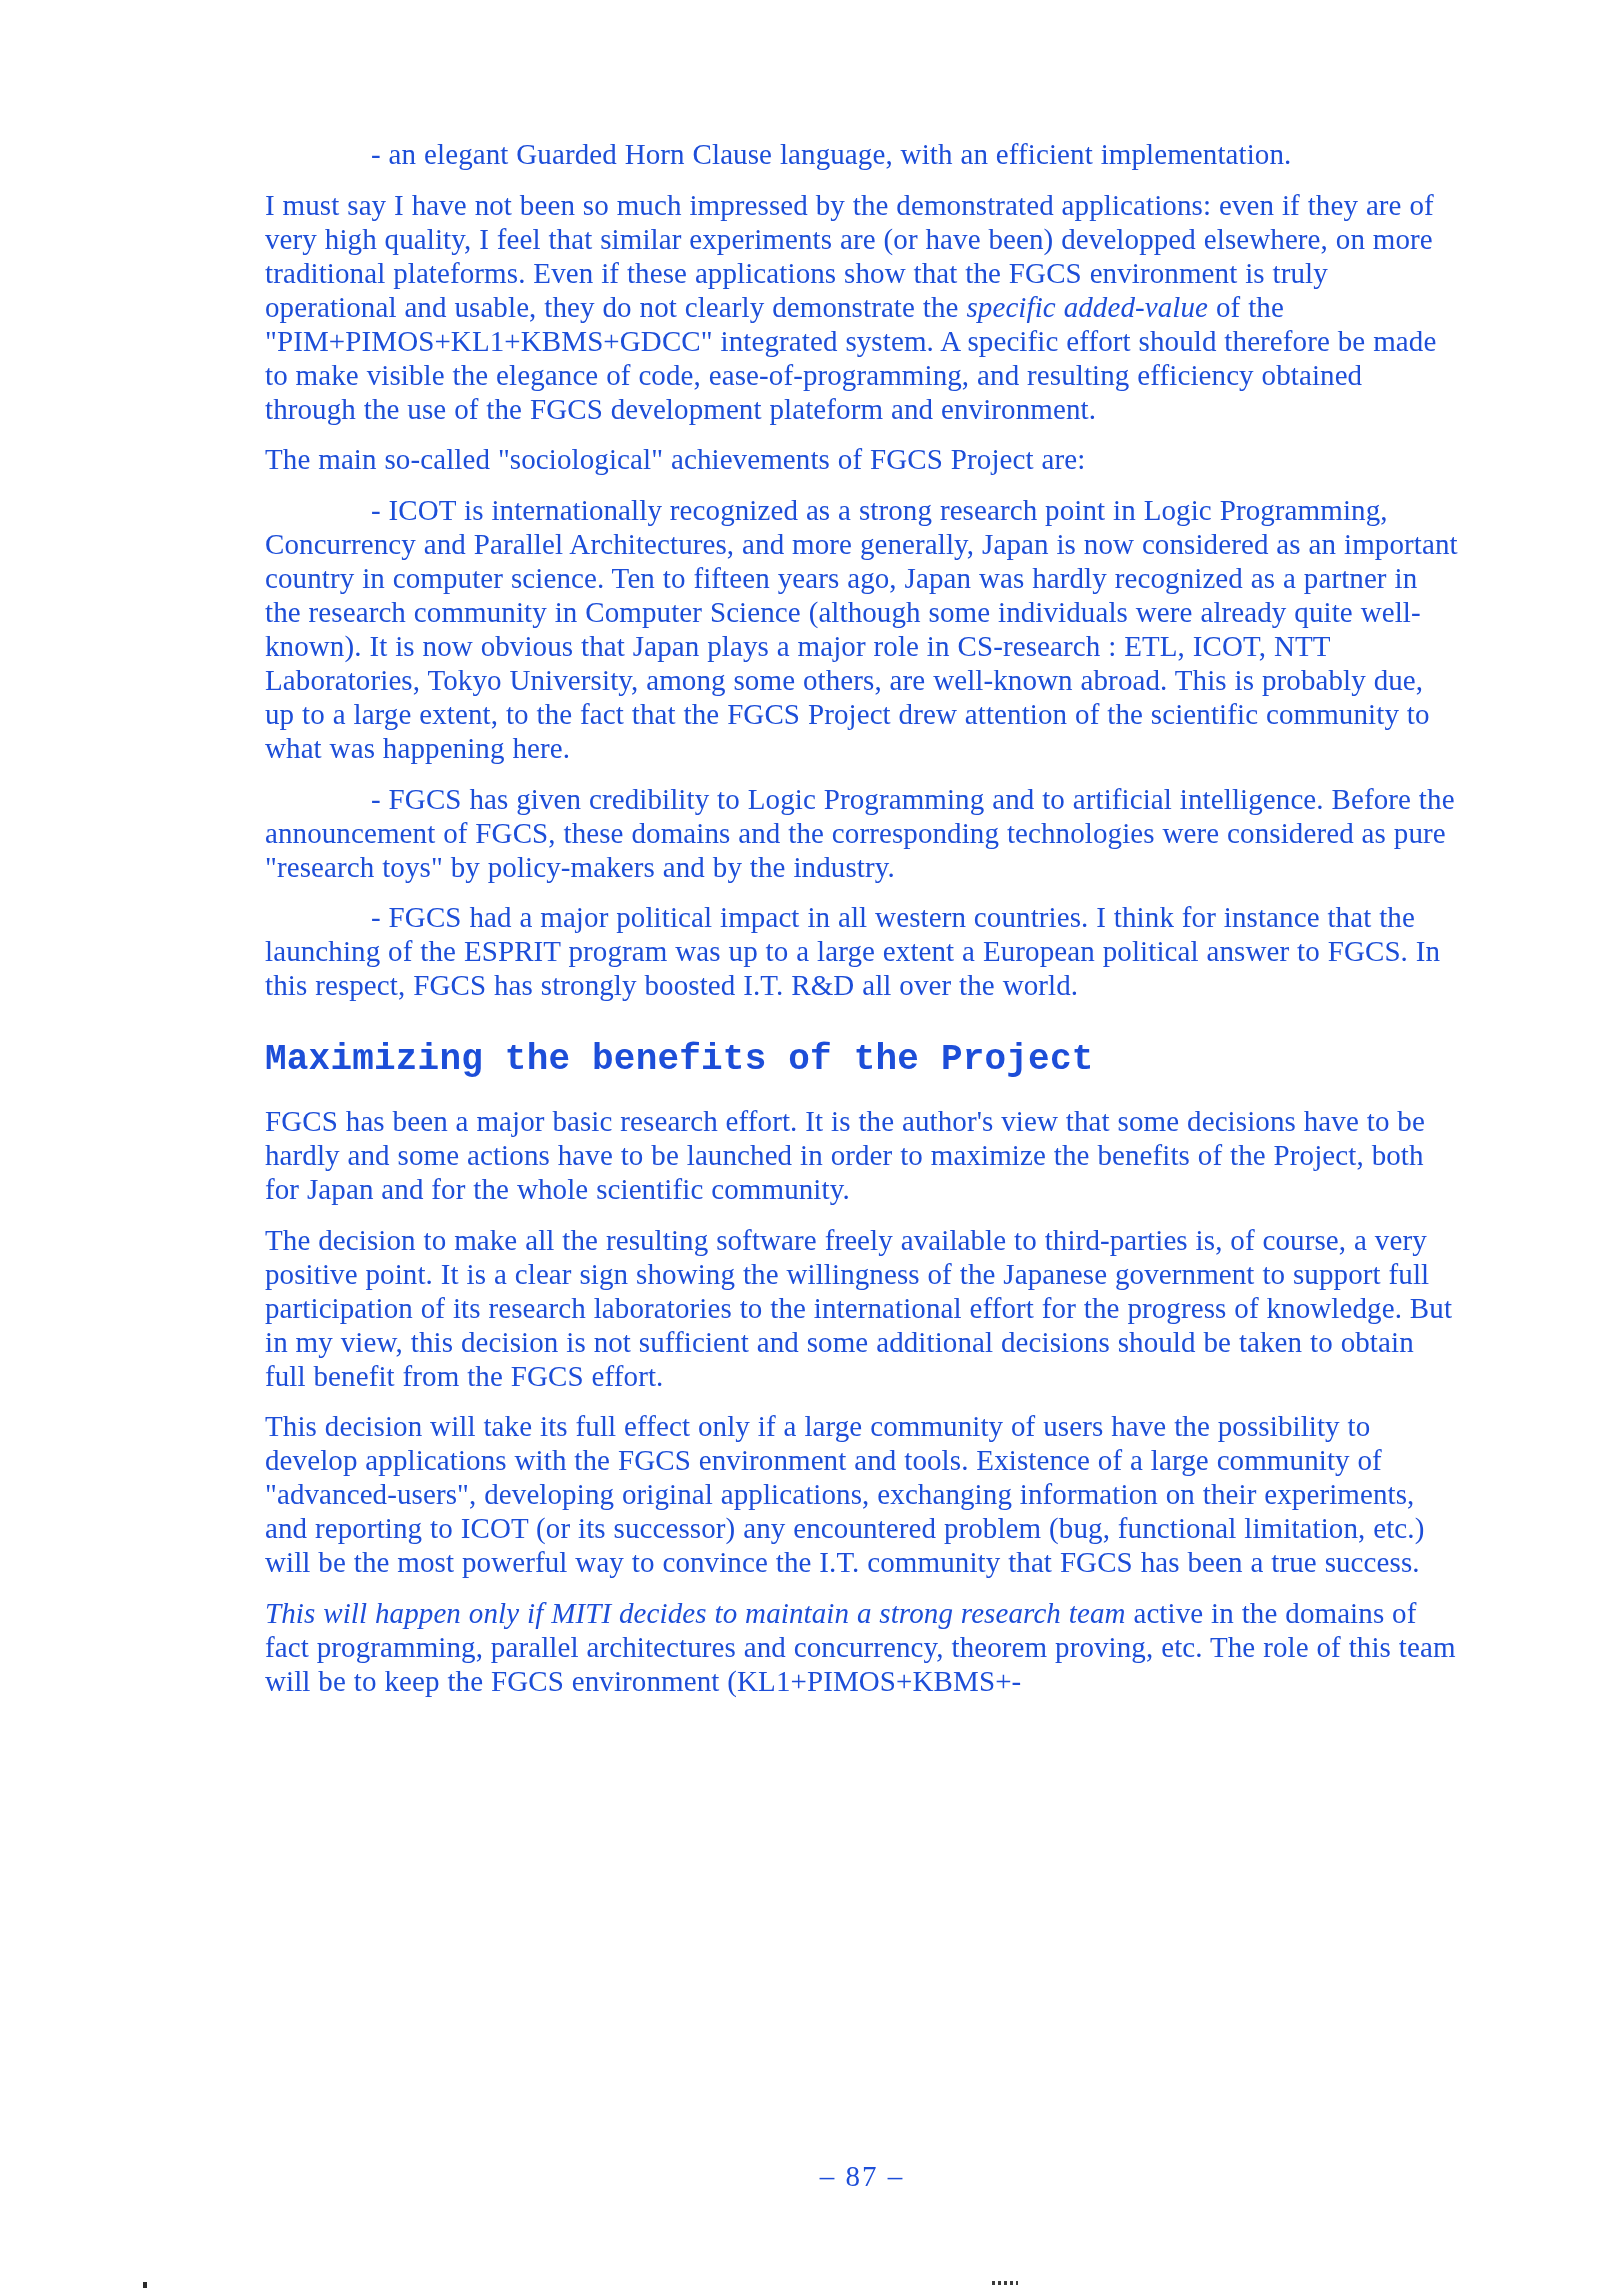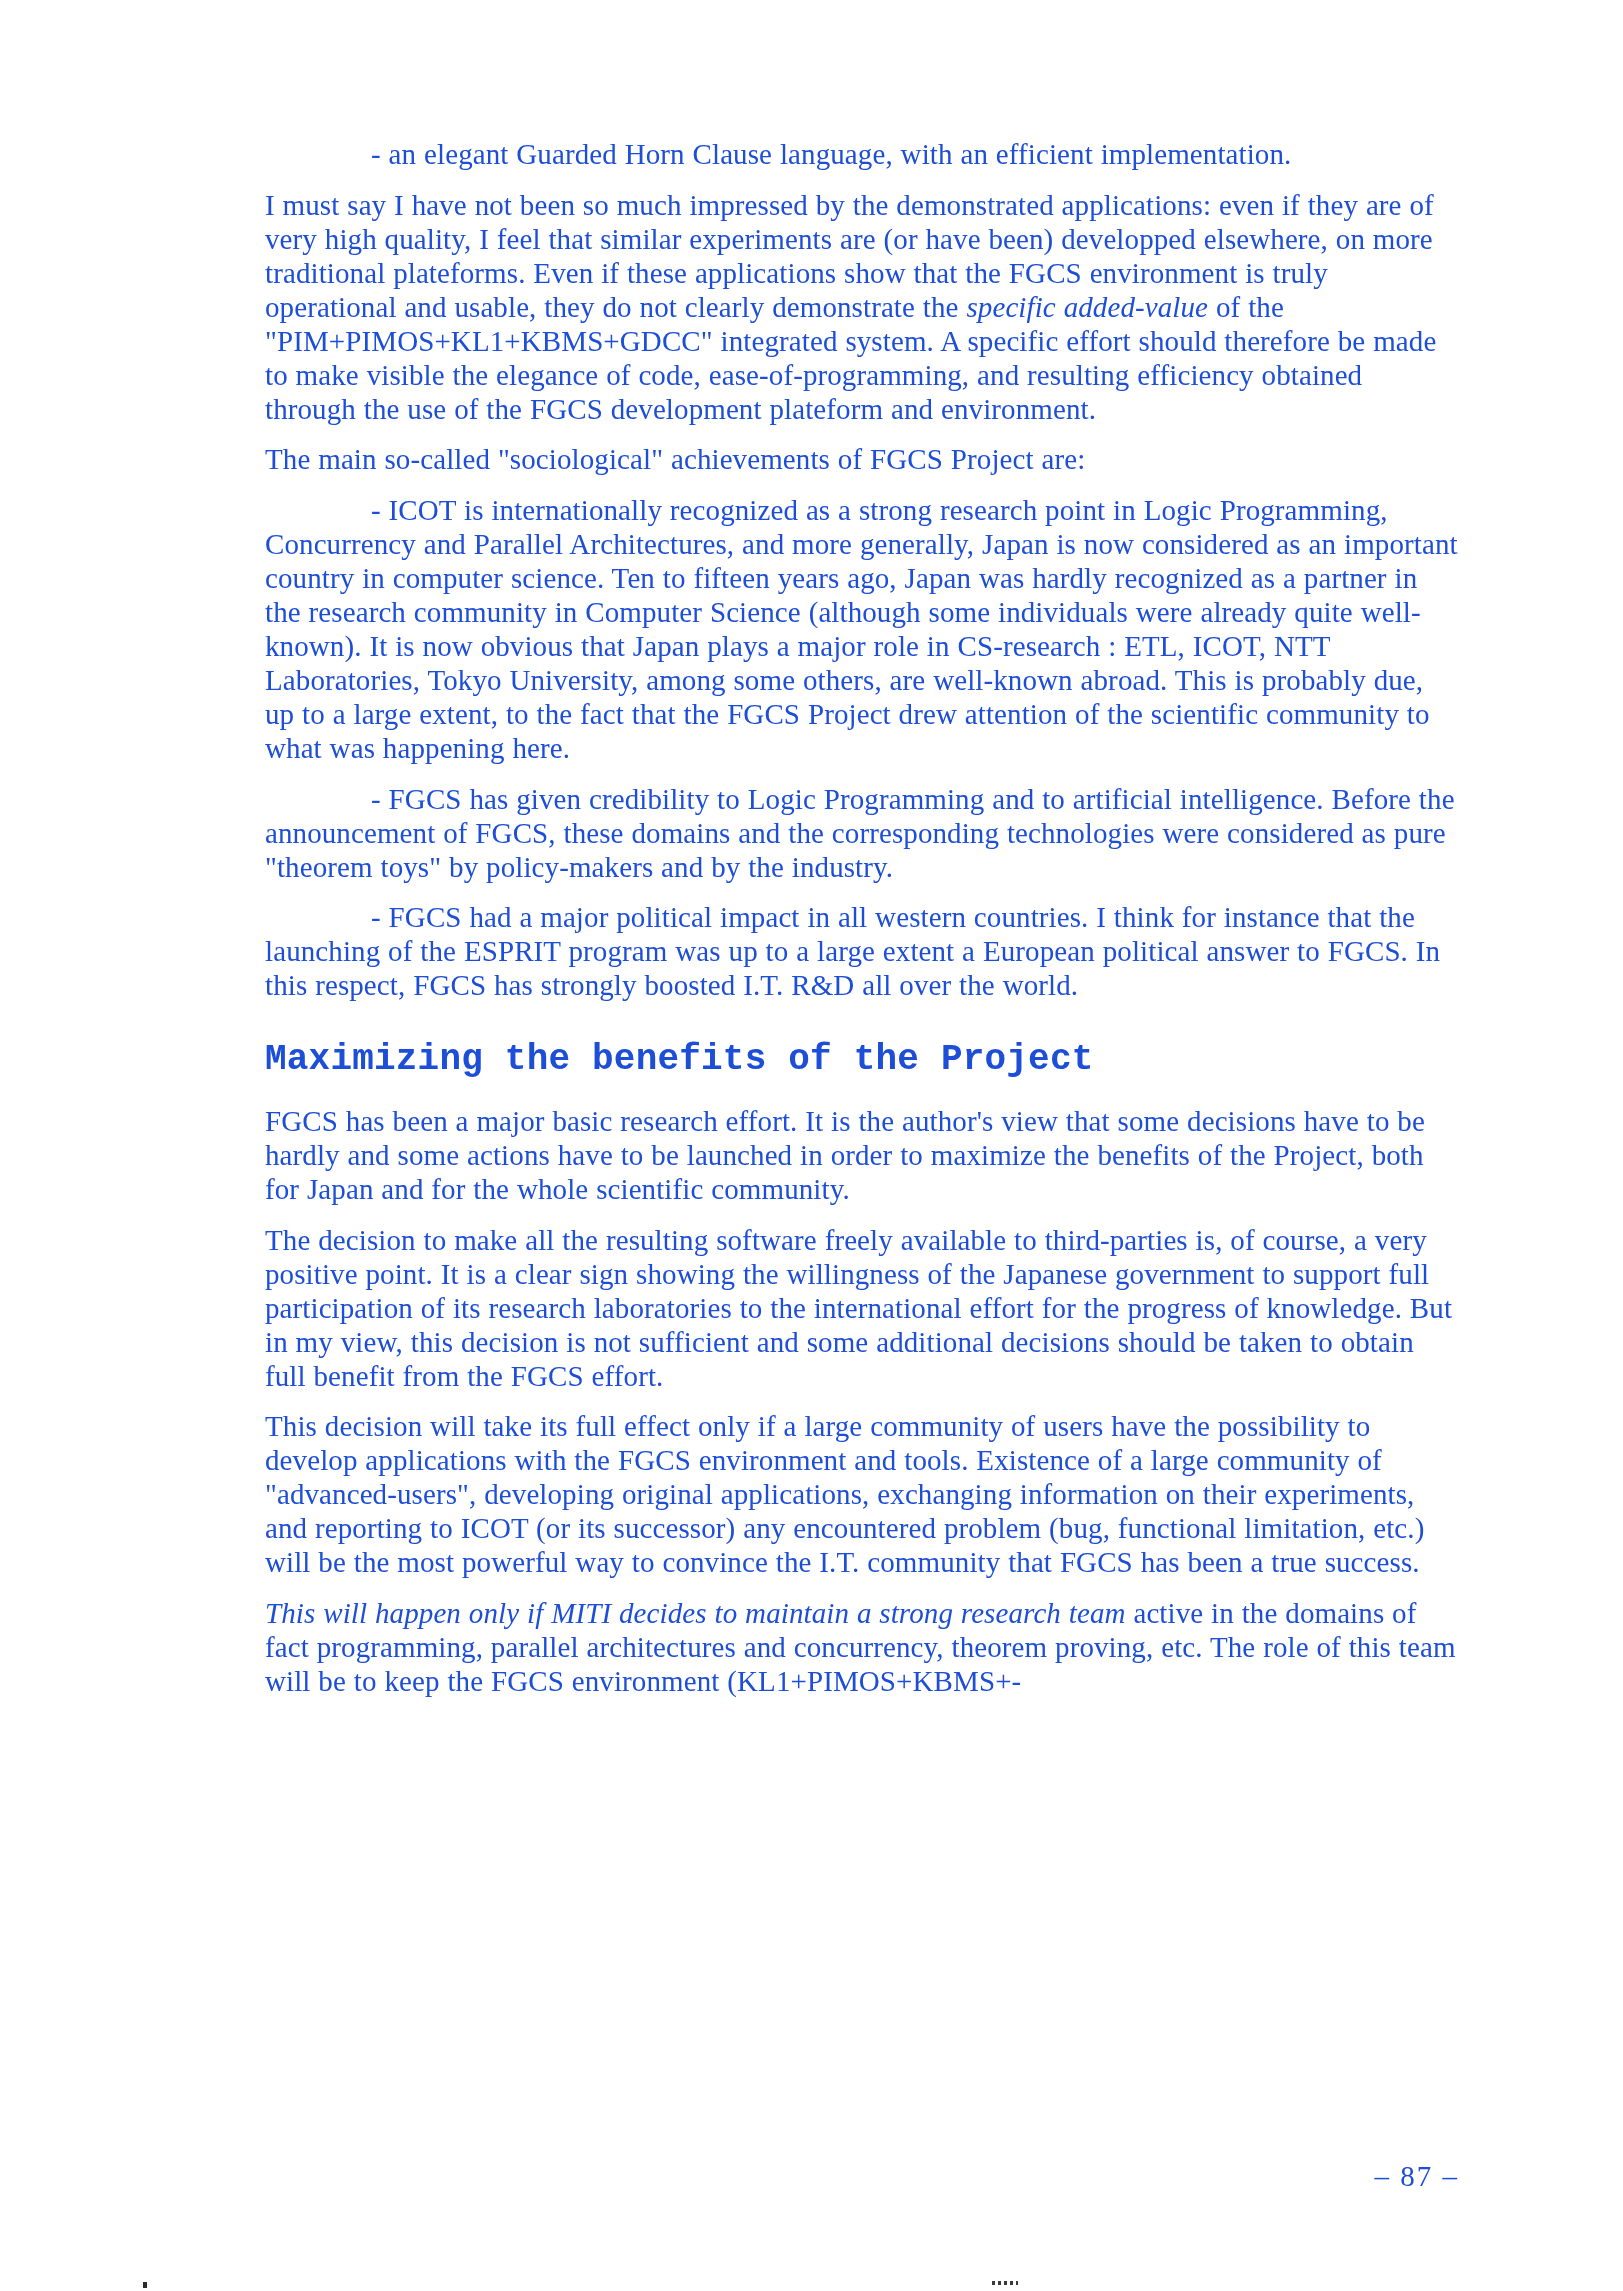--- a/index.html
+++ b/index.html
@@ -42,21 +42,21 @@
     font-family: Liberation Mono, monospace;
   }
   .it {
     font-style: italic;
   }
   .page-footer {
     position: absolute;
     left: 265px;
     top: 2160px;
     width: 1194px;
-    text-align: right;
+    text-align: center;
     font-size: 29px;
     letter-spacing: 2px;
   }
   
   .speck-1 {
     position: absolute;
     left: 143px;
     top: 2282px;
     width: 3.9px;
     height: 5.9px;
@@ -73,21 +73,21 @@
 </style>
 </head>
 <body>
 
 <div class="page">
   <main class="doc-body">
       <p class="indent"><span>- an elegant Guarded Horn Clause language, with an efficient implementation.</span></p>
       <p><span>I must say I have not been so much impressed by the demonstrated applications: even if they are of very high quality, I feel that similar experiments are (or have been) developped elsewhere, on more traditional plateforms. Even if these applications show that the FGCS environment is truly operational and usable, they do not clearly demonstrate the </span><span class="it">specific added-value</span><span> of the "PIM+PIMOS+KL1+KBMS+GDCC" integrated system. A specific effort should therefore be made to make visible the elegance of code, ease-of-programming, and resulting efficiency obtained through the use of the FGCS development plateform and environment.</span></p>
       <p><span>The main so-called "sociological" achievements of FGCS Project are:</span></p>
       <p class="indent"><span>- ICOT is internationally recognized as a strong research point in Logic Programming, Concurrency and Parallel Architectures, and more generally, Japan is now considered as an important country in computer science. Ten to fifteen years ago, Japan was hardly recognized as a partner in the research community in Computer Science (although some individuals were already quite well-known). It is now obvious that Japan plays a major role in CS-research : ETL, ICOT, NTT Laboratories, Tokyo University, among some others, are well-known abroad. This is probably due, up to a large extent, to the fact that the FGCS Project drew attention of the scientific community to what was happening here.</span></p>
-      <p class="indent"><span>- FGCS has given credibility to Logic Programming and to artificial intelligence. Before the announcement of FGCS, these domains and the corresponding technologies were considered as pure "theorem toys" by policy-makers and by the industry.</span></p>
+      <p class="indent"><span>- FGCS has given credibility to Logic Programming and to artificial intelligence. Before the announcement of FGCS, these domains and the corresponding technologies were considered as pure "research toys" by policy-makers and by the industry.</span></p>
       <p class="indent"><span>- FGCS had a major political impact in all western countries. I think for instance that the launching of the ESPRIT program was up to a large extent a European political answer to FGCS. In this respect, FGCS has strongly boosted I.T. R&amp;D all over the world.</span></p>
       <h2>Maximizing the benefits of the Project</h2>
       <p><span>FGCS has been a major basic research effort. It is the author's view that some decisions have to be hardly and some actions have to be launched in order to maximize the benefits of the Project, both for Japan and for the whole scientific community.</span></p>
       <p><span>The decision to make all the resulting software freely available to third-parties is, of course, a very positive point. It is a clear sign showing the willingness of the Japanese government to support full participation of its research laboratories to the international effort for the progress of knowledge. But in my view, this decision is not sufficient and some additional decisions should be taken to obtain full benefit from the FGCS effort.</span></p>
       <p><span>This decision will take its full effect only if a large community of users have the possibility to develop applications with the FGCS environment and tools. Existence of a large community of "advanced-users", developing original applications, exchanging information on their experiments, and reporting to ICOT (or its successor) any encountered problem (bug, functional limitation, etc.) will be the most powerful way to convince the I.T. community that FGCS has been a true success.</span></p>
       <p><span class="it">This will happen only if MITI decides to maintain a strong research team</span><span> active in the domains of fact programming, parallel architectures and concurrency, theorem proving, etc. The role of this team will be to keep the FGCS environment (KL1+PIMOS+KBMS+-</span></p>
     </main>
 
   <footer class="page-footer">
     <span>– 87 –</span>

